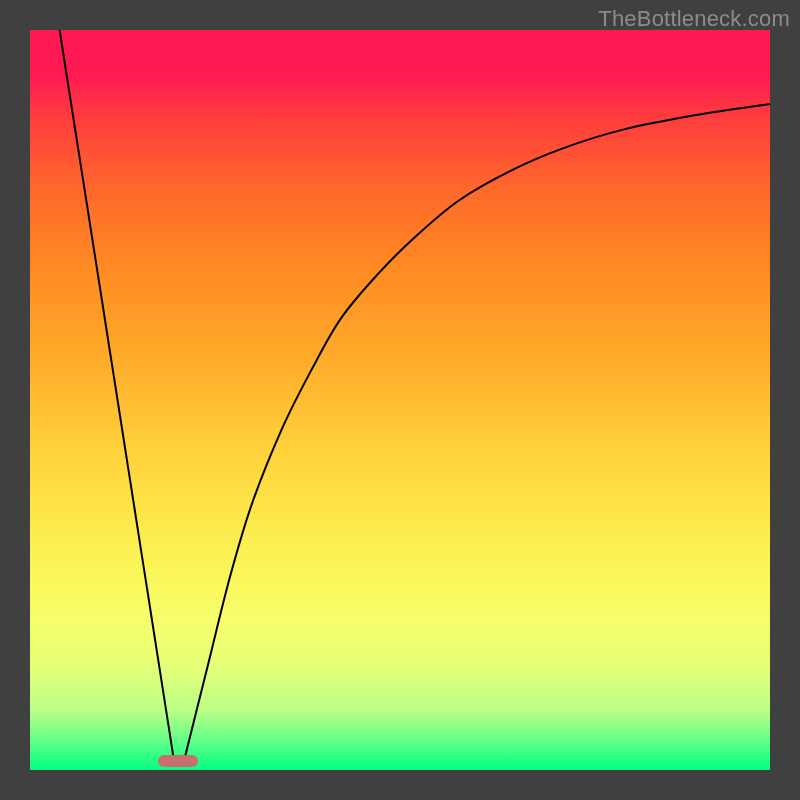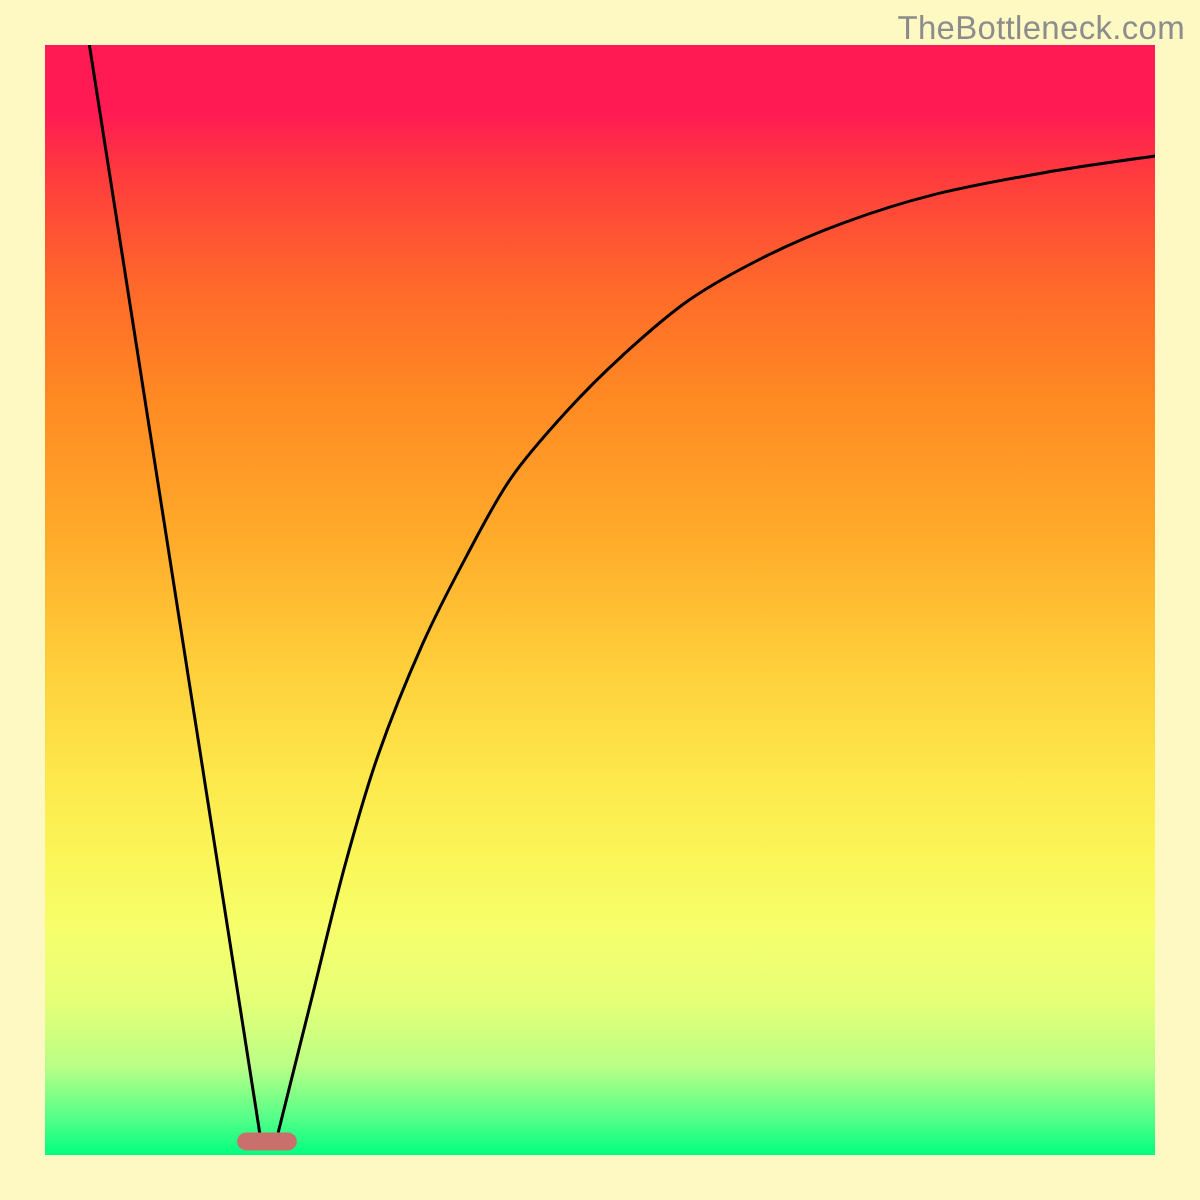--- a/index.html
+++ b/index.html
@@ -8,21 +8,21 @@
     width: 800px;
     height: 800px;
     overflow: hidden;
     font-family: Arial, Helvetica, sans-serif;
     background: #000;
   }
   .wrap {
     position: relative;
     width: 800px;
     height: 800px;
-    background: #fef9c3;
+    background: #404040;
   }
   .plot {
     position: absolute;
     left: 30px;
     top: 30px;
     width: 740px;
     height: 740px;
     background: linear-gradient(to bottom,
       #ff1a54 0%,
       #ff1a54 6%,

